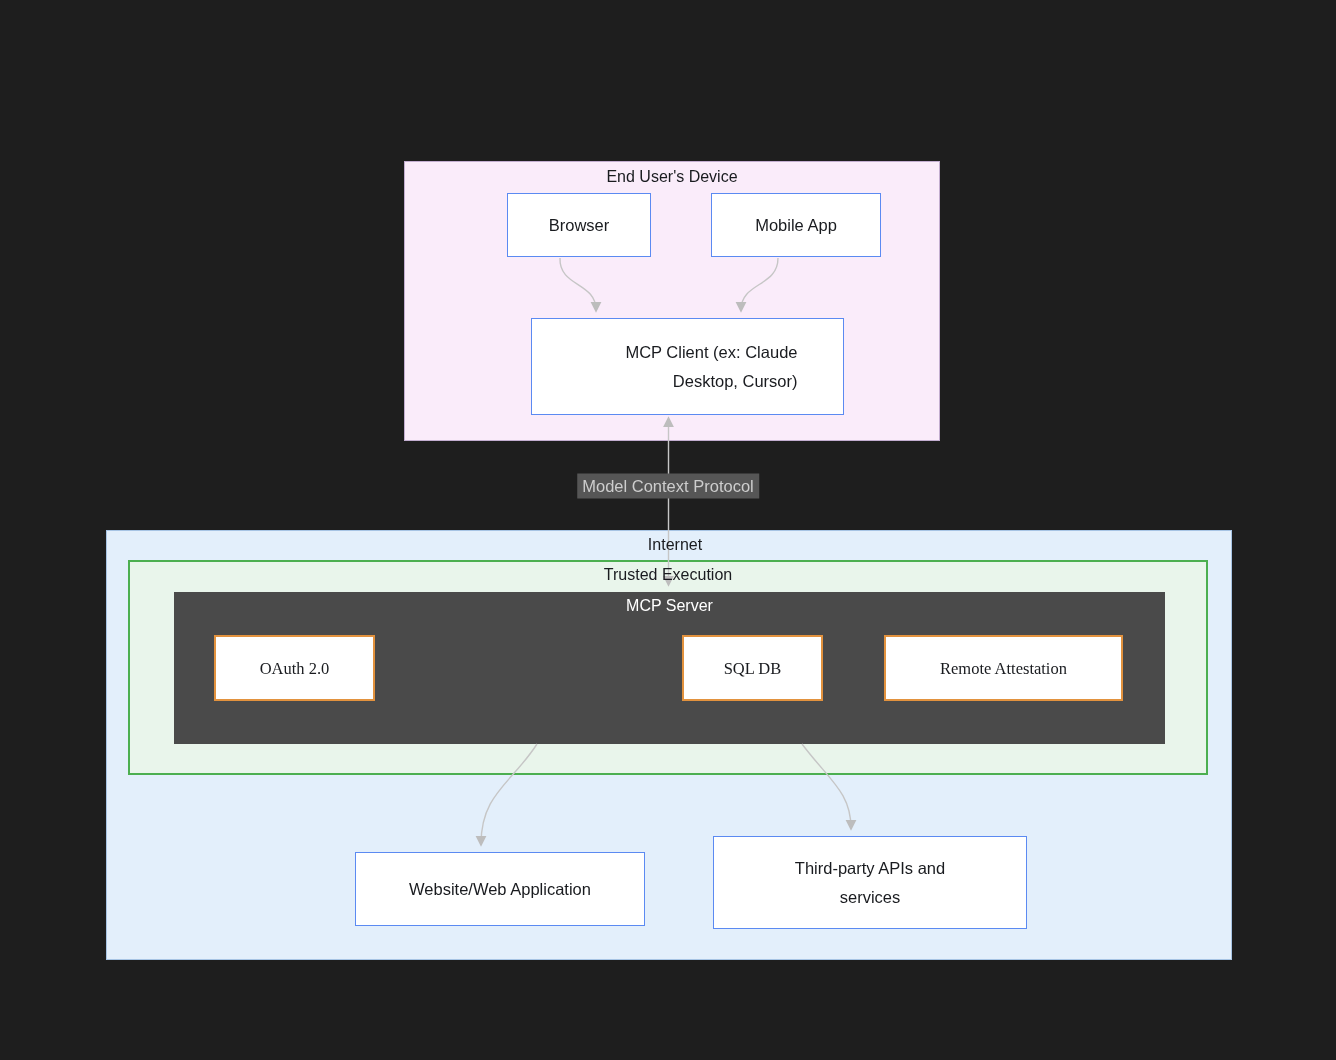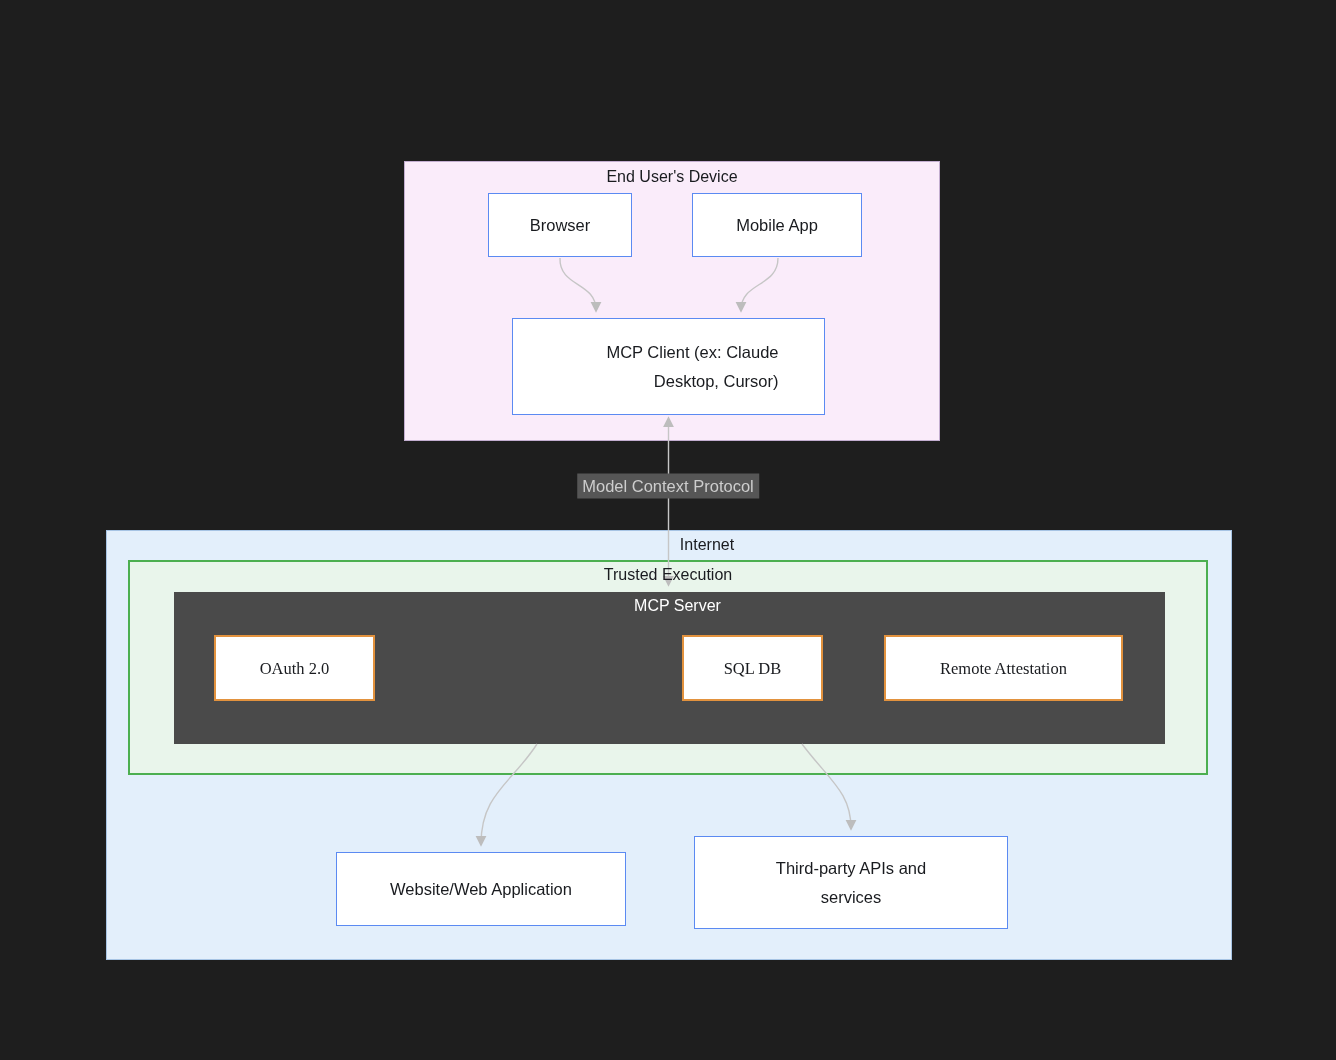--- a/index.html
+++ b/index.html
@@ -44,34 +44,34 @@
     left: 0; top: 0;
     pointer-events: none;
   }
   .gtitle {
     position: absolute;
     text-align: center;
     font-size: 16px;
     color: var(--text, #191b1f);
     line-height: 20px;
   }
-  .gtitle.on-dark { color: var(--server-title, #ffffff); padding-left: 8px; }
+  .gtitle.on-dark { color: var(--server-title, #ffffff); }
   .node {
     position: absolute;
     box-sizing: border-box;
     background: var(--node-fill, #ffffff);
     display: flex;
     align-items: center;
     justify-content: center;
     text-align: center;
     font-size: 16.5px;
     color: var(--text, #191b1f);
     line-height: 29px;
   }
-  .node.blue  { border: 1px solid var(--node-border-blue, #5b8af2); }
+  .node.blue  { border: 1px solid var(--node-border-blue, #5b8af2); margin-left: 19px; }
   .node.orange{ border: 2px solid var(--node-border-orange, #e2923e); font-family: Liberation Serif, serif; }
   .node .lbl { display: inline-block; }
   .node.wrap-client .lbl { max-width: 220px; }
   .node.wrap-third  .lbl { max-width: 185px; }
   .edge-label {
     position: absolute;
     left: 668px; top: 486px;
     transform: translate(-50%, -50%);
     background: var(--edge-label-bg, #565656);
     color: var(--edge-label-text, #cdcdcd);
@@ -98,21 +98,21 @@
       </marker>
     </defs>
     <path d="M 560 258 C 559 287, 596 282, 596 310" stroke="#c6c6c6" stroke-width="1.4" marker-end="url(#ah)"></path>
     <path d="M 778 258 C 778 287, 741 282, 741 310" stroke="#c6c6c6" stroke-width="1.4" marker-end="url(#ah)"></path>
     <path d="M 668.5 419 L 668.5 584" stroke="#c6c6c6" stroke-width="1.4" marker-start="url(#ah)" marker-end="url(#ah)"></path>
     <path d="M 537 744 C 512 783, 481 794, 481 844" stroke="#c6c6c6" stroke-width="1.4" marker-end="url(#ah)"></path>
     <path d="M 802 744 C 829 780, 851 792, 851 828" stroke="#c6c6c6" stroke-width="1.4" marker-end="url(#ah)"></path>
   </svg>
 
   <div class="gtitle" style="left:404px; top:167px; width:536px;">End User's Device</div>
-  <div class="gtitle" style="left:106px; top:535px; width:1138px;padding-left:32px;">Internet</div>
+  <div class="gtitle" style="left:106px; top:535px; width:1138px;">Internet</div>
   <div class="gtitle" style="left:128px; top:565px; width:1080px;">Trusted Execution</div>
   <div class="gtitle on-dark" style="left:174px; top:596px; width:991px;">MCP Server</div>
 
   <div class="node blue" style="left:488px; top:193px; width:144px; height:64px;">
     <span class="lbl">Browser</span>
   </div>
   <div class="node blue" style="left:692px; top:193px; width:170px; height:64px;">
     <span class="lbl">Mobile App</span>
   </div>
   <div class="node blue wrap-client" style="left:512px; top:318px; width:313px; height:97px;text-align:right;">

